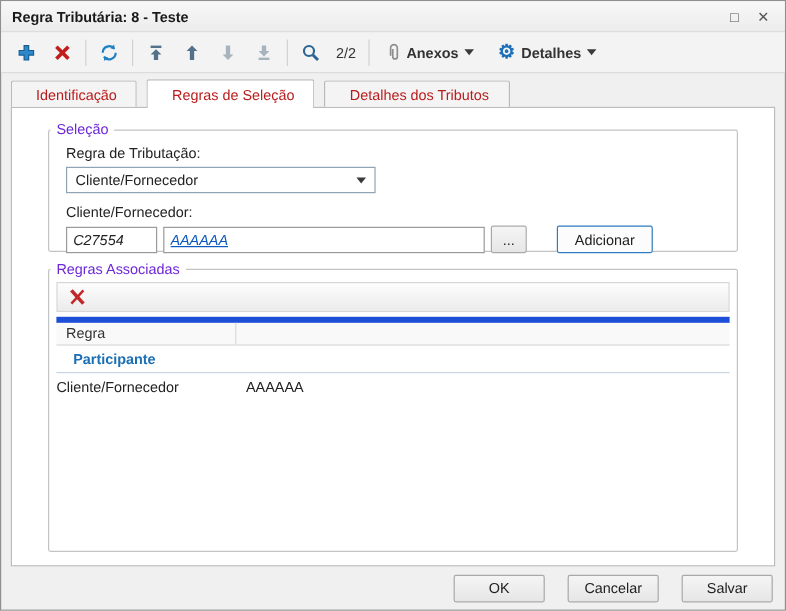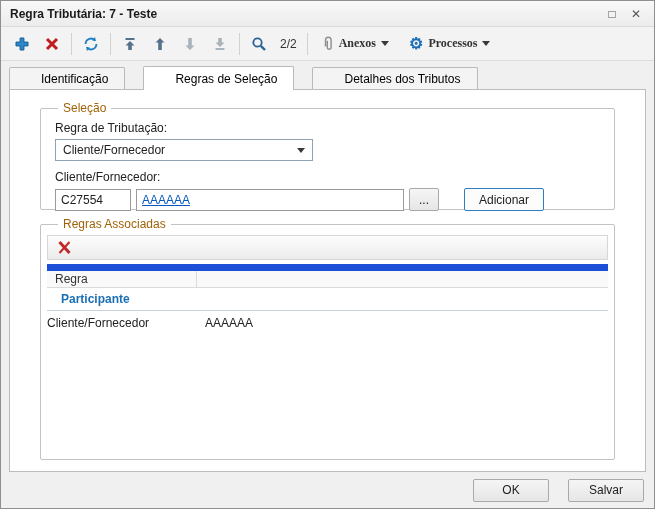--- a/index.html
+++ b/index.html
@@ -35,77 +35,77 @@
     height: 34px; flex: 0 0 34px;
     background: #f3f3f3;
     border-bottom: 1px solid #dcdcdc;
     display: flex; align-items: center;
     padding: 0 10px; gap: 8px;
   }
   .tbtn {
     border: none; background: transparent;
     display: flex; align-items: center; justify-content: center;
     gap: 5px; min-width: 22px; height: 26px; padding: 0 3px;
-    font-family: Liberation Serif, serif; font-size: 12px; color: #333; cursor: pointer;
+    font-family: Liberation Sans, sans-serif; font-size: 12px; color: #333; cursor: pointer;
   }
   .tbtn.labeled { font-weight: 600; padding: 0 6px; }
   .tsep { width: 1px; height: 22px; background: #d2d2d2; }
   .counter { color: #333; padding: 0 2px; }
   .gear-glyph { font-size: 16px; color: #1d6fb8; line-height: 1; }
   .caret-down {
     width: 0; height: 0; display: inline-block;
     border-left: 4px solid transparent; border-right: 4px solid transparent;
     border-top: 5px solid #3a3a3a;
   }
   
   .tab-strip {
     flex: 0 0 28px; display: flex; align-items: flex-end;
     padding: 0 0 0 8px; position: relative; z-index: 2;
   }
   .tab {
     border: 1px solid #b9b9b9; border-bottom: none;
     border-radius: 2px 2px 0 0;
     background: #f4f4f4;
-    padding: 4px 16px 3px 31px;
-    margin-right: 18px; color: #000000; cursor: pointer;
+    padding: 4px 16px 3px 20px;
+    margin-right: 8px; color: #b91c1c; cursor: pointer;
   }
   .tab.active {
     background: #ffffff;
     padding-top: 5px; padding-bottom: 4px;
     margin-bottom: -1px; position: relative; z-index: 3;
     font-weight: 400;
   }
   
   .page {
     flex: 1; margin: 0 8px;
     background: #ffffff; border: 1px solid #bcbcbc;
     position: relative; z-index: 1;
     padding: 18px 30px 0 30px;
   }
   .groupbox {
     border: 1px solid #c3c3c3; position: relative;
     border-radius: 2px;
   }
   .groupbox-title {
-    position: absolute; top: -8px; left: 17px;
-    background: #ffffff; padding: 0 5px; color: #a16207;
+    position: absolute; top: -8px; left: 1px;
+    background: #ffffff; padding: 0 5px; color: #6d28d9;
   }
   .gb-selecao { height: 102px; padding: 12px 14px 0 14px; }
   .gb-regras { height: 236px; margin-top: 14px; padding: 10px 6px 20px 6px; }
   .field-label { display: block; margin-bottom: 4px; color: #222; }
   .combo {
     width: 258px; height: 22px;
     border: 1px solid #8fa3b5; background: #fff;
     display: flex; align-items: center; justify-content: space-between;
     padding: 0 7px; margin-bottom: 9px; cursor: pointer;
   }
   .row-inputs { display: flex; align-items: center; gap: 5px; }
   .field {
     height: 22px; border: 1px solid #9a9a9a; background: #fff;
-    font-family: inherit; font-size: 12px; padding: 0 5px; color: #222;
+    font-family: inherit; font-size: 12px; padding: 0 5px; color: #222; font-style: italic;
   }
   .field.code { width: 76px; }
   .field.name { width: 268px; color: #0a58c0; text-decoration: underline; }
   .btn {
     height: 23px; background: linear-gradient(#f5f5f5, #e6e6e6);
     border: 1px solid #a9a9a9; border-radius: 2px;
     font-family: inherit; font-size: 12px; color: #222; cursor: pointer;
   }
   .btn.browse { width: 30px; }
   .btn.adicionar {
@@ -115,21 +115,21 @@
   
   .grid-toolbar {
     height: 25px; border: 1px solid #d6d6d6;
     background: linear-gradient(#fdfdfd, #ebebeb);
     display: flex; align-items: center; padding-left: 5px;
     margin-bottom: 4px;
   }
   .grid-toolbar .tbtn { height: 22px; }
   .grid-header { display: flex; height: 24px; 
     background: #f9f9f9;
-    border-top: 7px solid #1d4ed8; border-bottom: 1px solid #dadada; }
+    border-top: 5px solid #1d4ed8; border-bottom: 1px solid #dadada; }
   .grid-header .cell { color: #333; padding-left: 8px; }
   .cell.c1 { width: 150px; flex: 0 0 150px; align-self: stretch;
     display: flex; align-items: center; border-right: 1px solid #dadada; }
   .cell.c2 { flex: 1; padding-left: 8px; }
   .group-row {
     height: 23px; display: flex; align-items: center;
     padding-left: 14px; color: #1b6fb5; font-weight: bold;
     border-bottom: 1px solid #c9d6e2;
   }
   .data-row { display: flex; height: 23px; align-items: center; cursor: default; }
@@ -140,21 +140,21 @@
     justify-content: flex-end; gap: 19px; padding: 0 10px;
   }
   .footer .btn { width: 76px; height: 23px; }
 </style>
 </head>
 <body>
 
 <div class="window">
 
   <div class="titlebar">
-    <span class="title">Regra Tributária: 7 - Teste</span>
+    <span class="title">Regra Tributária: 8 - Teste</span>
     <span class="win-btn">□</span>
     <span class="win-btn">✕</span>
   </div>
 
   <div class="toolbar">
     <button class="tbtn">
       <svg width="14" height="14" viewBox="0 0 14 14">
           <path d="M5.1 1h3.8v4.1H13v3.8H8.9V13H5.1V8.9H1V5.1h4.1z" fill="#2d89cc" stroke="#135d92" stroke-width="1"></path>
         </svg>
     </button>
@@ -207,21 +207,21 @@
     <span class="tsep"></span>
     <button class="tbtn labeled">
       <svg width="12" height="16" viewBox="0 0 12 16" fill="none">
           <path d="M3.5 10.5V4a2.8 2.8 0 0 1 5.6 0v7.2a1.9 1.9 0 0 1-3.8 0V4.8" stroke="#8e8e8e" stroke-width="1.4"></path>
         </svg>
       <span>Anexos</span>
       <span class="caret-down"></span>
     </button>
     <button class="tbtn labeled">
       <span class="gear-glyph">⚙</span>
-      <span>Processos</span>
+      <span>Detalhes</span>
       <span class="caret-down"></span>
     </button>
   </div>
 
   <div class="tab-strip">
     <div class="tab">Identificação</div>
     <div class="tab active">Regras de Seleção</div>
     <div class="tab">Detalhes dos Tributos</div>
   </div>
 
@@ -260,16 +260,17 @@
       <div class="data-row">
         <span class="cell c1">Cliente/Fornecedor</span>
         <span class="cell c2">AAAAAA</span>
       </div>
     </div>
 
   </div>
 
   <div class="footer">
     <button class="btn">OK</button>
+    <button class="btn">Cancelar</button>
     <button class="btn">Salvar</button>
   </div>
 
 </div>
 
 </body></html>

